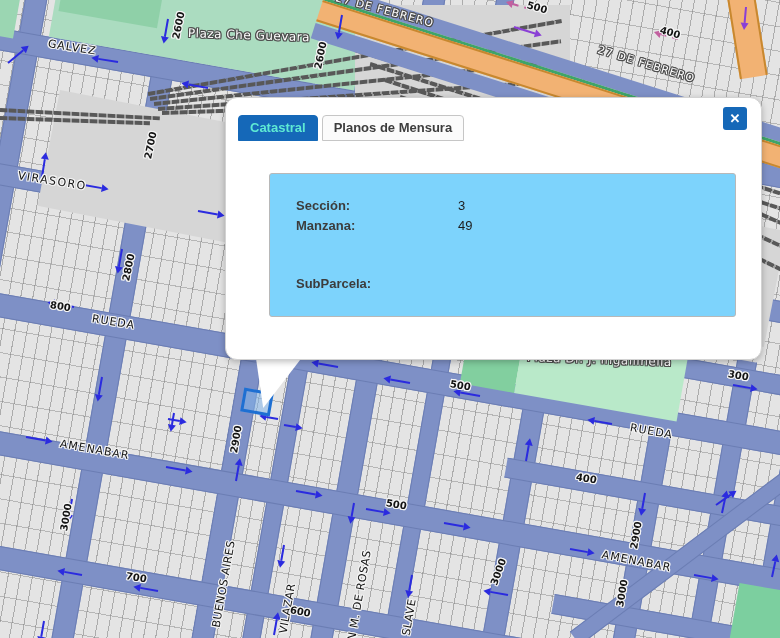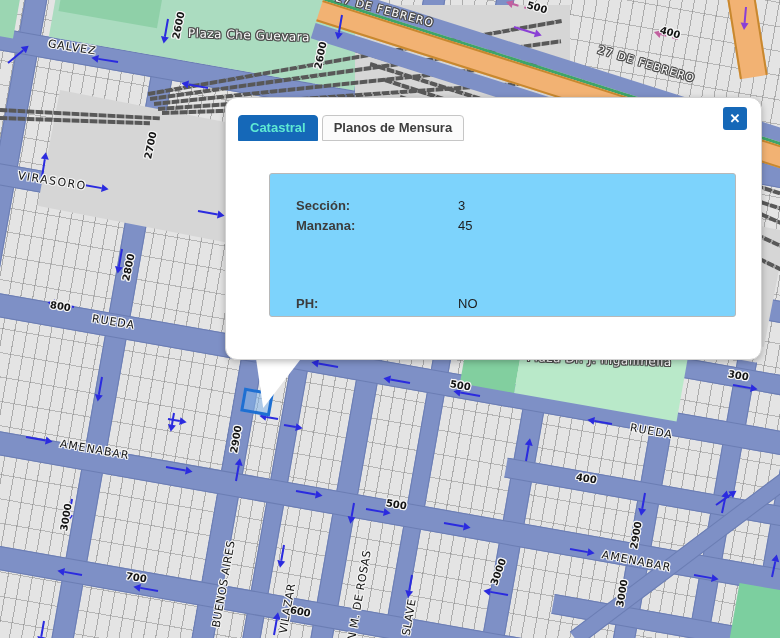--- a/index.html
+++ b/index.html
@@ -218,21 +218,21 @@
         <div class="tab active">Catastral</div>
         <div class="tab">Planos de Mensura</div>
       </div>
     <div id="fieldbox">
         <div class="frow" style="top: 24px;">
           <span class="flabel">Sección:</span>
           <span class="fvalue">3</span>
         </div>
         <div class="frow" style="top: 43.5px; padding-left: 28px;">
           <span class="flabel">Manzana:</span>
-          <span class="fvalue">45</span>
+          <span class="fvalue">49</span>
         </div>
-        <div class="frow" style="top: 121.5px;">
-          <span class="flabel">PH:</span>
-          <span class="fvalue">NO</span>
+        <div class="frow" style="top: 102px;">
+          <span class="flabel">SubParcela:</span>
+          <span class="fvalue"></span>
         </div>
       </div>
   </div>
 </div>
 
 </body></html>

